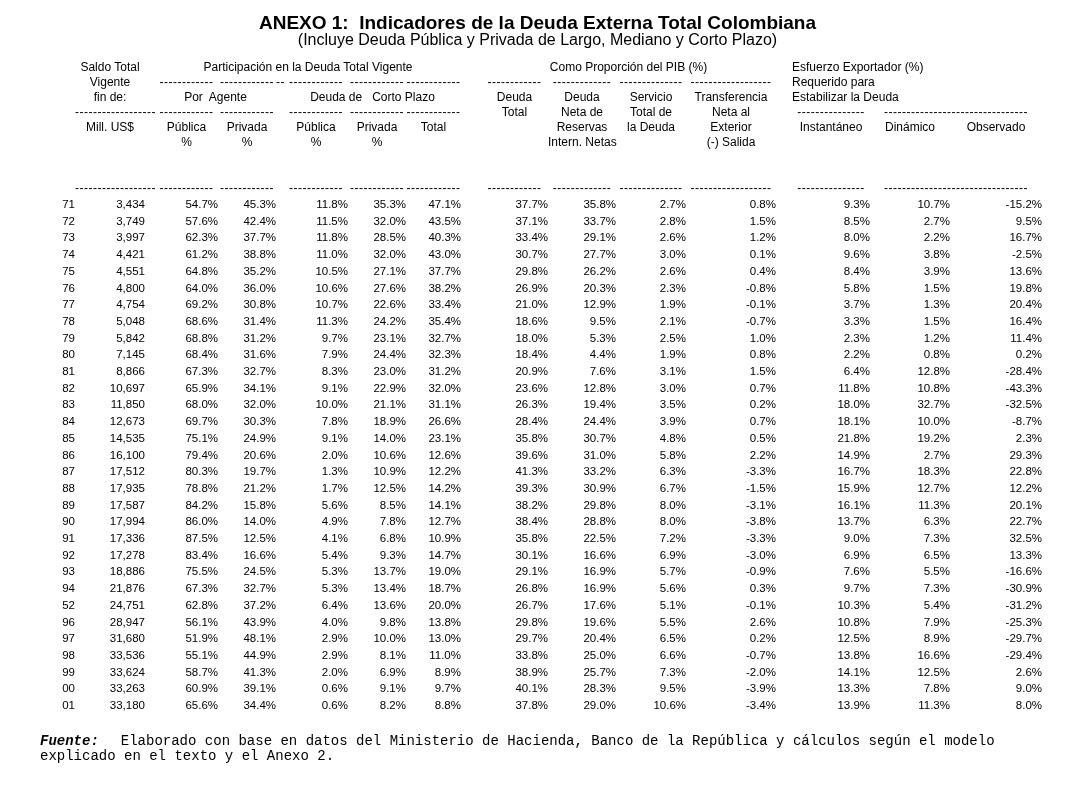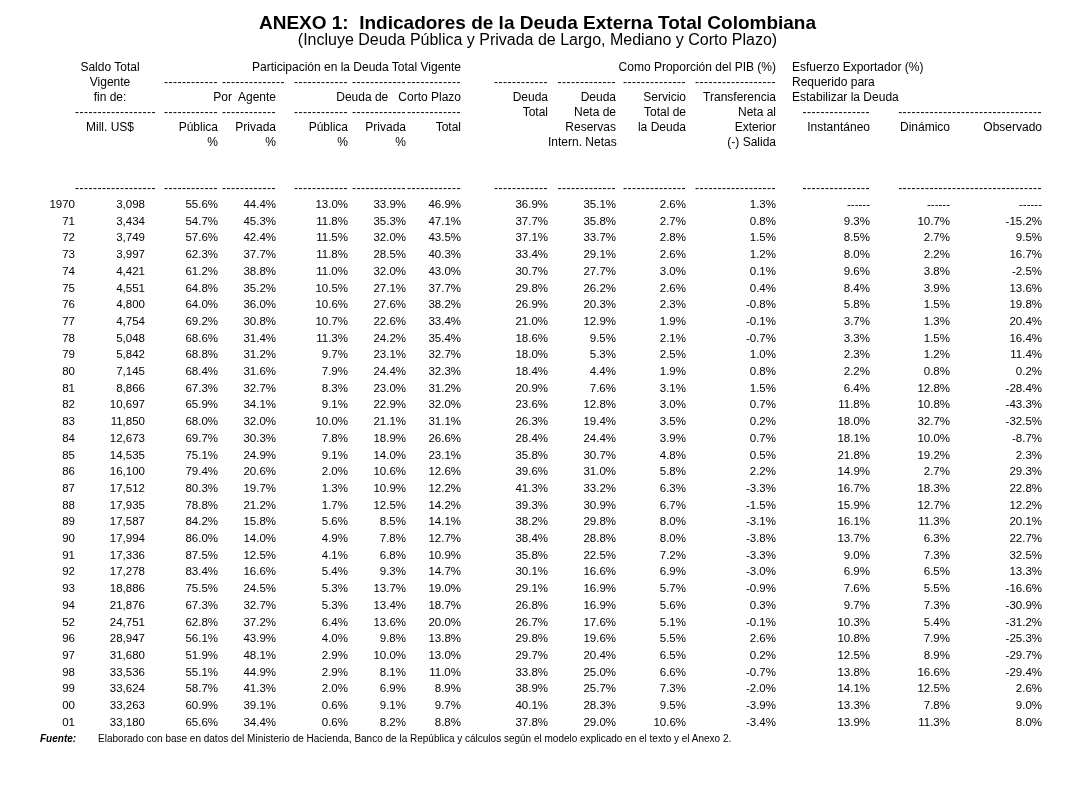--- a/index.html
+++ b/index.html
@@ -24,38 +24,38 @@
   
   thead th{font-weight:normal;font-size:12px;vertical-align:top;}
   .stack{display:flex;flex-direction:column;height:136px;}
   .stack .sp{flex:1;}
   .stack > div{line-height:15px;white-space:pre;}
   .saldo-stack > div{text-align:center;}
   .hrow{display:grid;}
   .part .hrow{grid-template-columns:63px 58px 8px 64px 58px 55px;}
   .pib  .hrow{grid-template-columns:67px 68px 70px 90px;}
   .esf  .hrow{grid-template-columns:78px 80px 92px;}
-  .hrow > div{text-align:right;line-height:15px;white-space:pre;overflow:visible;}
+  .hrow > div{text-align:center;line-height:15px;white-space:pre;overflow:visible;}
   .full{grid-column:1/-1;}
   .sp12{grid-column:1/3;}
   .sp46{grid-column:4/7;}
   .esf-long{grid-column:2/4;}
   .dash{letter-spacing:0.5px;}
   .ctr{text-align:left;}
 
   
   tbody td{
     font-size:11.5px;height:16.7px;line-height:16.7px;
     text-align:right;white-space:nowrap;overflow:visible;
   }
   tbody td.gap{}
 
   
   .footer{
-    font-size:10px;line-height:15px;padding-left:30px;
+    margin-top:20px;font-size:14px;line-height:15px;padding-left:30px;font-family:Liberation Mono, monospace;
   }
   .footer .src-label{font-weight:bold;font-style:italic;}
   .footer .src-text{padding-left:22px;}
 </style>
 </head>
 <body>
 
 <div class="page">
 
   <div class="title">ANEXO 1:  Indicadores de la Deuda Externa Total Colombiana</div>
@@ -193,40 +193,20 @@
               <div class="dash">---------------</div>
               <div class="dash esf-long">--------------------------------</div>
             </div>
           </div>
         </th>
       </tr>
     </thead>
 
     <tbody>
         <tr>
-          <td class="c-year">1970</td>
-          <td class="c-saldo">3,098</td>
-          <td class="gap"></td>
-          <td class="c-publica-agente">55.6%</td>
-          <td class="c-privada-agente">44.4%</td>
-          <td class="gap"></td>
-          <td class="c-cp-publica">13.0%</td>
-          <td class="c-cp-privada">33.9%</td>
-          <td class="c-cp-total">46.9%</td>
-          <td class="gap"></td>
-          <td class="c-pib-deuda-total">36.9%</td>
-          <td class="c-pib-deuda-neta">35.1%</td>
-          <td class="c-pib-servicio">2.6%</td>
-          <td class="c-pib-transferencia">1.3%</td>
-          <td class="gap"></td>
-          <td class="c-esf-instantaneo">------</td>
-          <td class="c-esf-dinamico">------</td>
-          <td class="c-esf-observado">------</td>
-        </tr>
-        <tr>
           <td class="c-year">71</td>
           <td class="c-saldo">3,434</td>
           <td class="gap"></td>
           <td class="c-publica-agente">54.7%</td>
           <td class="c-privada-agente">45.3%</td>
           <td class="gap"></td>
           <td class="c-cp-publica">11.8%</td>
           <td class="c-cp-privada">35.3%</td>
           <td class="c-cp-total">47.1%</td>
           <td class="gap"></td>

